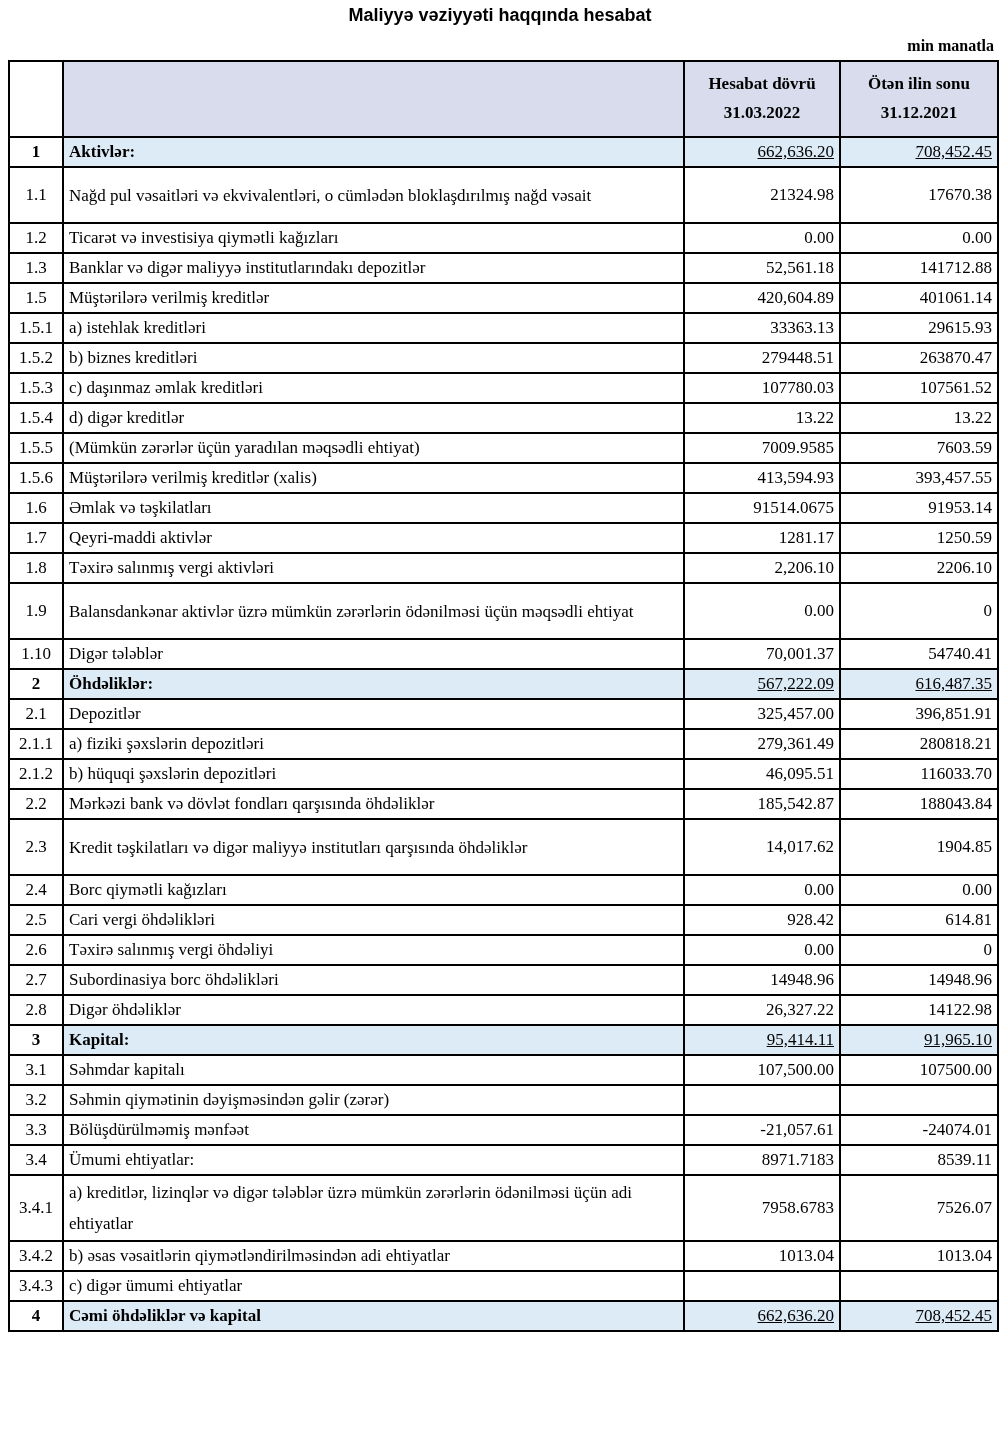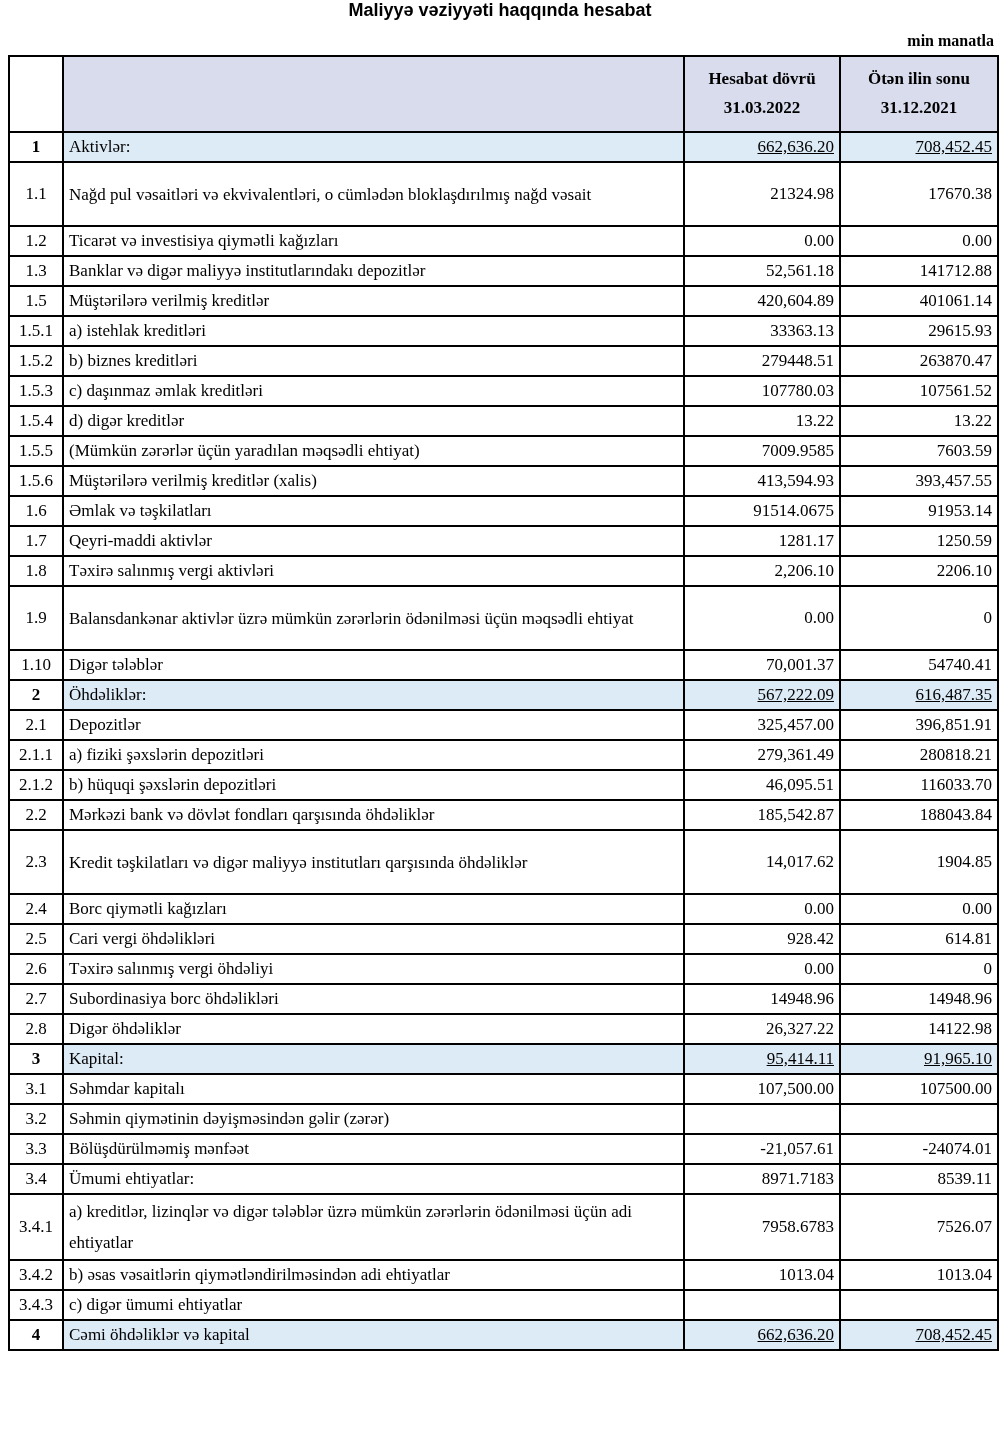--- a/index.html
+++ b/index.html
@@ -14,20 +14,21 @@
     background:#ffffff;
     font-family:"Liberation Serif", serif;
     color:#000;
     overflow:hidden;
   }
   .title{
     text-align:center;
     font-family:"Liberation Sans", sans-serif;
     font-weight:bold;
     font-size:18px;
+    padding-top:5px;
   }
   .unit-note{
     text-align:right;
     font-family:"Liberation Serif", serif;
     font-weight:bold;
     font-size:16px;
     margin:11px 6px 5px 0;
   }
   table.fin{
     border-collapse:collapse;
@@ -45,37 +46,37 @@
     background:var(--header-bg);
     height:76px;
     vertical-align:middle;
     text-align:center;
     font-weight:bold;
     line-height:1.7;
     font-size:17px;
   }
   thead th.corner{ background:#ffffff; }
   tbody tr{ height:30px; }
-  tbody tr.tall{ height:64px; }
+  tbody tr.tall{ height:56px; }
   td.num{
     text-align:center;
     padding:1px 2px;
     background:#ffffff;
   }
   td.label{
     text-align:left;
     line-height:1.3;
   }
   tr.tall td.label{ line-height:31px; }
   td.val{
     text-align:right;
     padding-right:5px;
   }
   tr.section td.num{ font-weight:bold; }
-  tr.section td.label{ font-weight:normal; background:var(--section-bg); }
+  tr.section td.label{ font-weight:bold; background:var(--section-bg); }
   tr.section td.val{ background:var(--section-bg);text-decoration:underline; }
 </style>
 </head>
 <body>
 
 <div class="page">
   <div class="title">Maliyyə vəziyyəti haqqında hesabat</div>
   <div class="unit-note">min manatla</div>
 
   <table class="fin">

